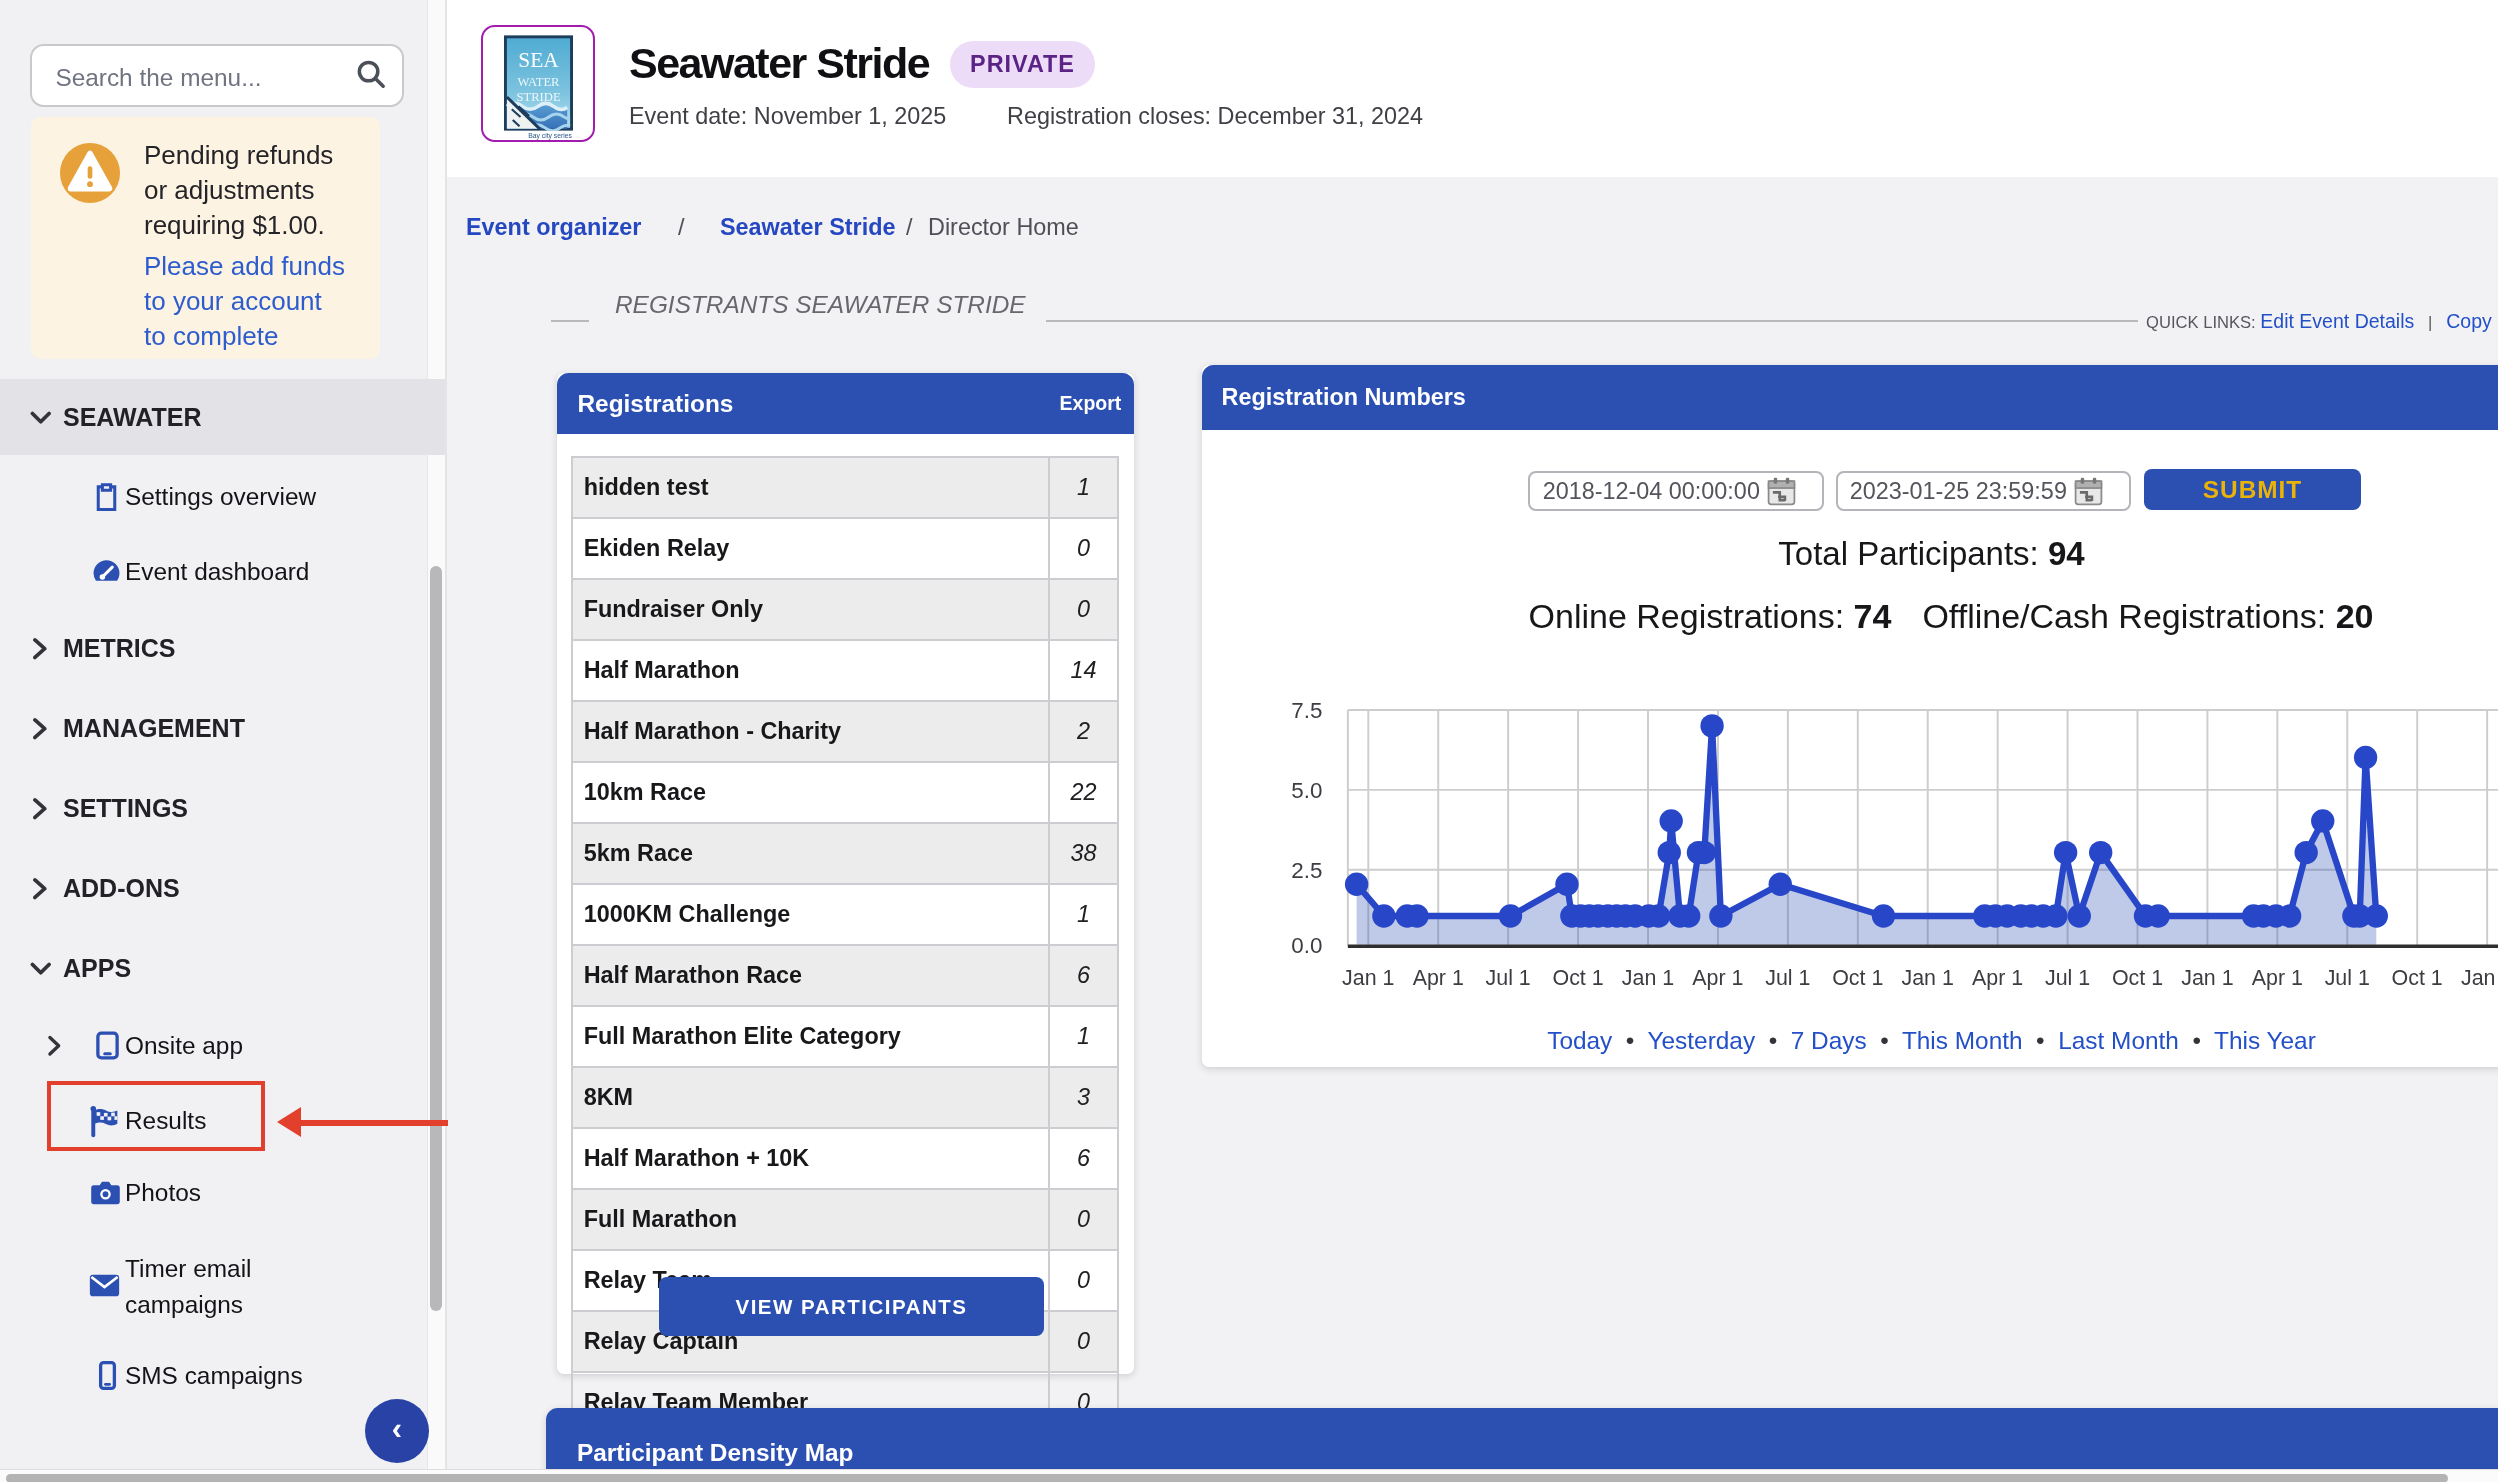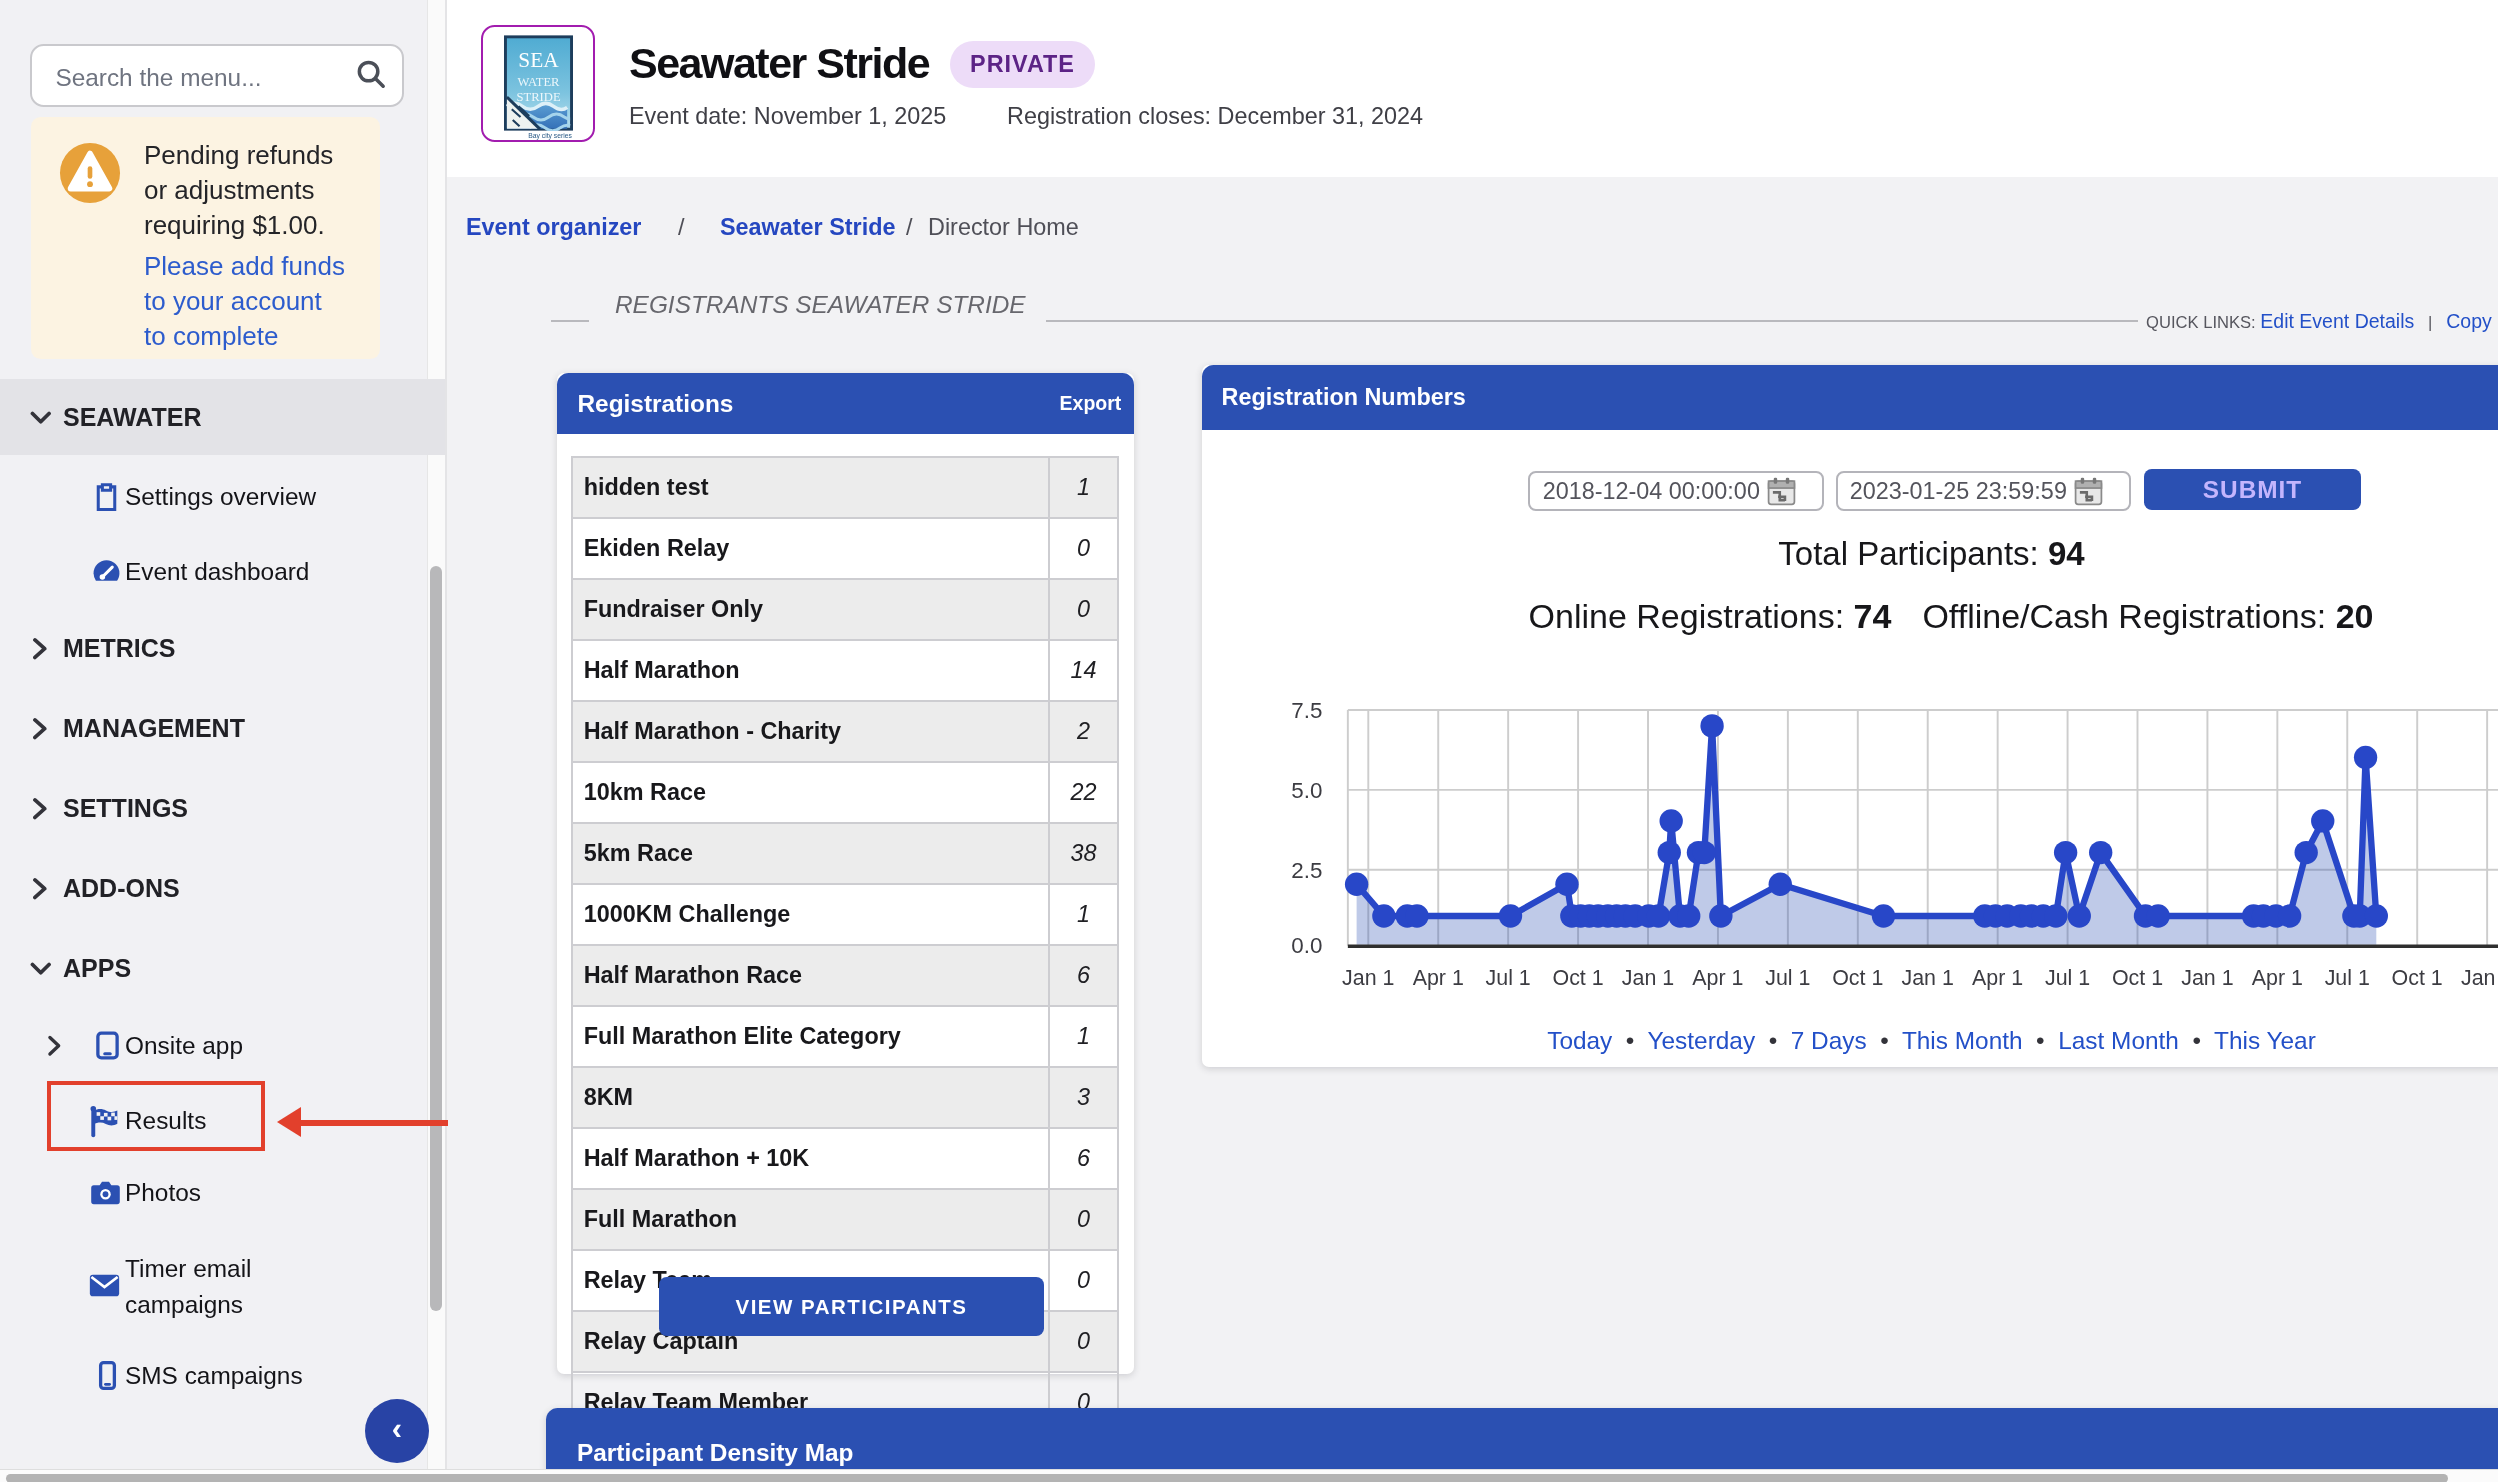--- a/index.html
+++ b/index.html
@@ -53,21 +53,21 @@
 
 #regtable { position:absolute; left:571px; top:456px; width:548px; border-collapse:collapse; }
 #regtable td { border:2px solid #cdcdd1; font-size:23.4px; color:#18181b; height:46px; padding:16px; }
 #regtable td.n { padding-left:10.7px; font-weight:700; }
 #regtable td.v { width:69px; text-align:center; font-style:italic; font-weight:400; color:#202024; }
 #regtable tr.g td { background:#ececec; }
 
 #viewbtn { position:absolute; left:659px; top:1277px; width:385px; height:59px; background:#2b50b2; border-radius:7.8px; color:#fff; font-size:20.5px; font-weight:700; text-align:center; line-height:59px; letter-spacing:1.5px; }
 
 .dinput { position:absolute; top:471px; height:40px; background:#fff; border:2px solid #b4b4ba; border-radius:7.8px; font-size:23.4px; color:#54545c; }
-#submitbtn { position:absolute; left:2144px; top:469px; width:217px; height:41px; background:#2b50b2; border-radius:7.8px; color:#c4b5fd; font-size:24.4px; font-weight:700; text-align:center; line-height:41px; letter-spacing:1px; }
+#submitbtn { position:absolute; left:2144px; top:469px; width:217px; height:41px; background:#2b50b2; border-radius:7.8px; color:#eab308; font-size:24.4px; font-weight:700; text-align:center; line-height:41px; letter-spacing:1px; }
 #totline { position:absolute; left:1202px; top:536px; width:1459px; text-align:center; font-size:33px; line-height:35px; color:#17171a; }
 #onoffline { position:absolute; left:1241px; top:599px; width:1420px; text-align:center; font-size:34px; line-height:35px; color:#17171a; }
 #links { position:absolute; left:1202px; top:1026px; width:1459px; text-align:center; font-size:24.4px; line-height:29px; color:#33333a; }
 #links a { color:#2350c8; text-decoration:none; }
 </style>
 </head>
 <body>
 <div id="page">
 
   <div id="sidebar"></div>

